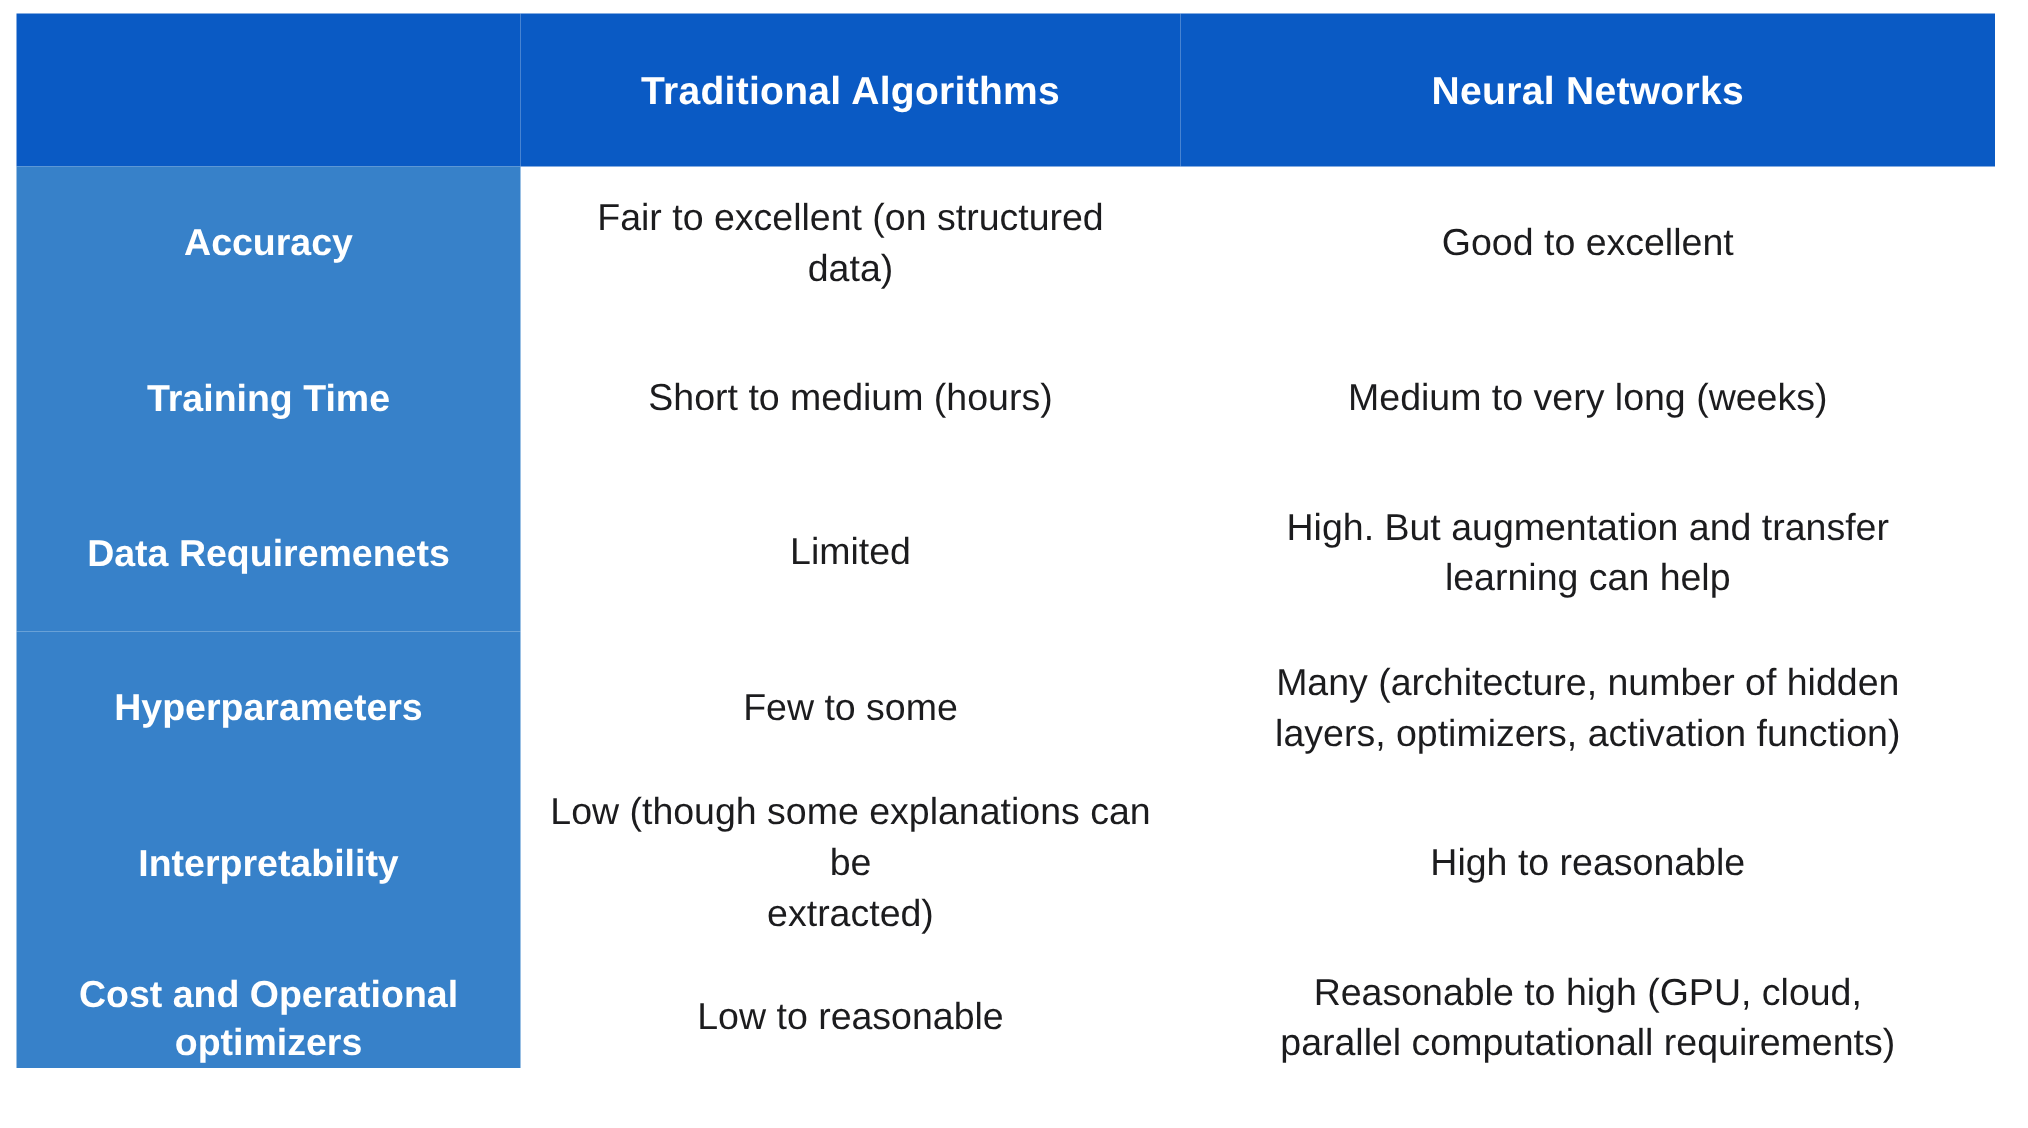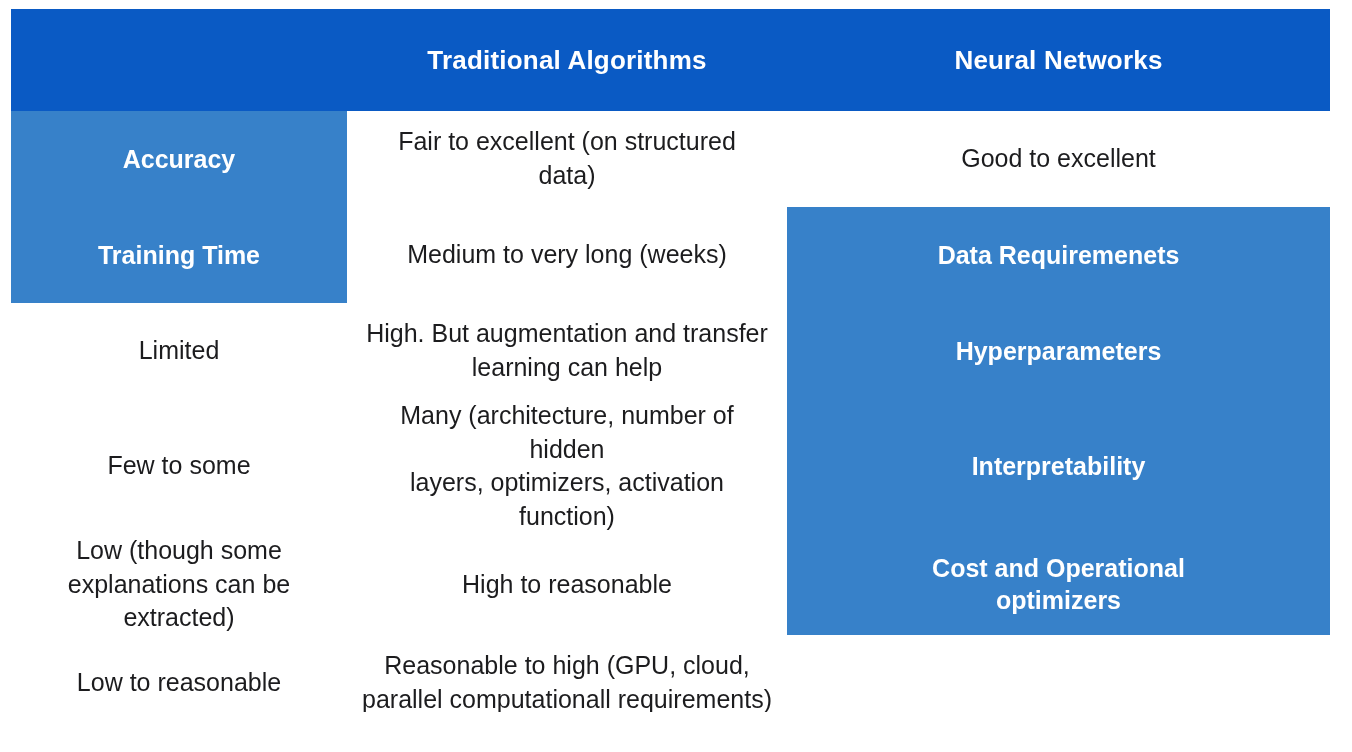--- a/index.html
+++ b/index.html
@@ -64,20 +64,21 @@
     <div class="cell hdr"></div>
     <div class="cell hdr">Traditional Algorithms</div>
     <div class="cell hdr">Neural Networks</div>
 
     <div class="cell label">Accuracy</div>
     <div class="cell val trad row-even">Fair to excellent (on structured
 data)</div>
     <div class="cell val neur row-even">Good to excellent</div>
 
     <div class="cell label">Training Time</div>
+    <div class="cell val trad row-odd">Short to medium (hours)</div>
     <div class="cell val neur row-odd">Medium to very long (weeks)</div>
 
     <div class="cell label">Data Requiremenets</div>
     <div class="cell val trad row-even">Limited</div>
     <div class="cell val neur row-even">High. But augmentation and transfer
 learning can help</div>
 
     <div class="cell label">Hyperparameters</div>
     <div class="cell val trad row-odd">Few to some</div>
     <div class="cell val neur row-odd">Many (architecture, number of hidden

